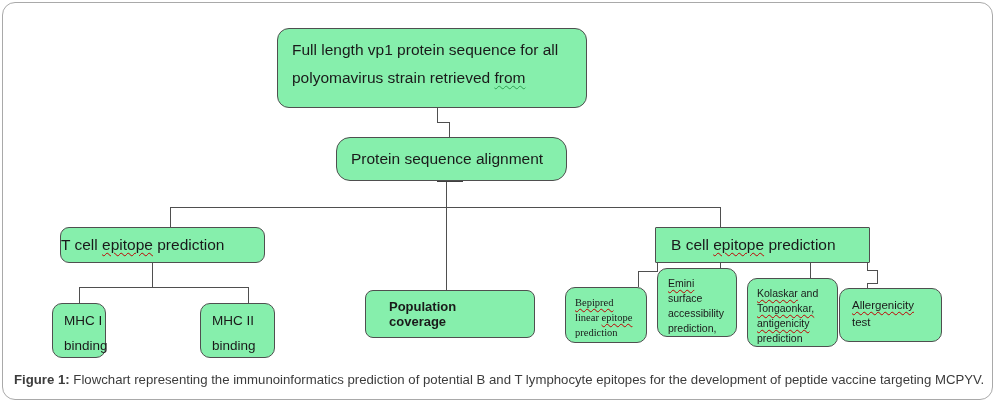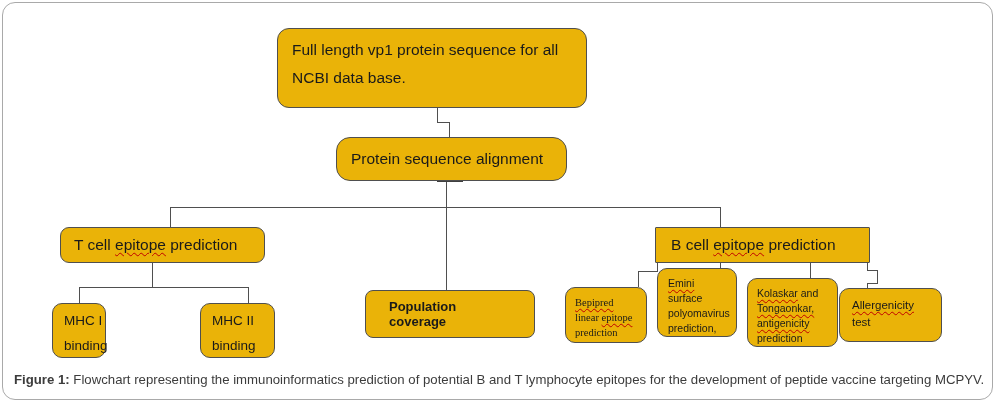--- a/index.html
+++ b/index.html
@@ -1,23 +1,23 @@
 <!DOCTYPE html>
 <html style="--box-border: #4f4f4f; --frame-border: #a9a9a9; --connector: #4f4f4f; --text: #1a1a1a; --caption-text: #3c3c3c; --spellcheck-red: #c00000; --grammar-green: #2e9e4f;"><head>
 <meta charset="utf-8">
 <style>
   html,body{margin:0;padding:0;background:#fff;}
   body{width:995px;height:402px;position:relative;font-family:"Liberation Sans",sans-serif;color:var(--text,#1a1a1a);}
   .frame{position:absolute;left:2px;top:2px;width:989px;height:396px;border:1px solid var(--frame-border,#a9a9a9);border-radius:13px;background:#fff;}
   .connectors{position:absolute;left:0;top:0;width:995px;height:402px;pointer-events:none;}
   .connectors polyline,.connectors line{fill:none;stroke:var(--connector,#4f4f4f);stroke-width:1;}
-  .node{position:absolute;background:#eab308;border:1px solid var(--box-border,#4f4f4f);box-sizing:border-box;}
+  .node{position:absolute;background:#86efac;border:1px solid var(--box-border,#4f4f4f);box-sizing:border-box;}
   .n-source{left:277px;top:28px;width:310px;height:80px;border-radius:12px;padding:7px 14px;font-size:15.5px;line-height:28px;}
   .n-alignment{left:336px;top:137px;width:231px;height:44px;border-radius:14px;display:flex;align-items:center;padding-left:14px;font-size:15.5px;}
-  .n-tcell{left:60px;top:227px;width:205px;height:36px;border-radius:9px;display:flex;align-items:center;padding-left:13px;font-size:15.5px;}
+  .n-tcell{left:60px;top:227px;width:205px;height:36px;border-radius:9px;display:flex;align-items:center;font-size:15.5px;}
   .n-bcell{left:655px;top:227px;width:215px;height:36px;border-radius:1px;display:flex;align-items:center;padding-left:15px;font-size:15.5px;}
   .n-population{left:365px;top:290px;width:170px;height:48px;border-radius:8px;padding:8px 23px;font-size:13px;font-weight:bold;}
   .n-mhc1{left:52px;top:303px;width:54px;height:55px;border-radius:10px;padding:4px 0 0 11px;font-size:13.5px;line-height:25px;}
   .n-mhc2{left:200px;top:303px;width:75px;height:55px;border-radius:10px;padding:4px 0 0 11px;font-size:13.5px;line-height:25px;}
   .n-bepipred{left:565px;top:287px;width:82px;height:56px;border-radius:10px;padding:7px 0 0 9px;font-size:10.5px;line-height:15px;font-family:Liberation Serif, serif;}
   .n-emini{left:657px;top:268px;width:80px;height:69px;border-radius:10px;padding:7px 0 0 10px;font-size:10.5px;line-height:15px;}
   .n-kolaskar{left:747px;top:278px;width:91px;height:69px;border-radius:10px;padding:7px 0 0 9px;font-size:10.5px;line-height:15px;}
   .n-allergenicity{left:839px;top:288px;width:103px;height:54px;border-radius:10px;padding:8px 0 0 12px;font-size:11.5px;line-height:17px;}
   .wavy-red{text-decoration:underline;text-decoration-style:wavy;text-decoration-color:var(--spellcheck-red,#c00000);text-decoration-thickness:1px;text-underline-offset:2px;}
   .wavy-green{text-decoration:underline;text-decoration-style:wavy;text-decoration-color:var(--grammar-green,#2e9e4f);text-decoration-thickness:1px;text-underline-offset:2px;}
@@ -38,21 +38,21 @@
   <polyline points="79,303 79,287 248,287 248,303"></polyline>
   <polyline points="657,263 657,271 638,271 638,287"></polyline>
   <polyline points="720,263 720,276 713,276 713,283"></polyline>
   <polyline points="810,263 810,278"></polyline>
   <polyline points="867,263 867,270 877,270 877,283 867,283 867,288"></polyline>
 </svg>
 <div class="tick"></div>
 
 <div class="node n-source">
   <div><span>Full length vp1 protein sequence for all</span></div>
-  <div><span>NCBI data base.</span></div>
+  <div><span>polyomavirus strain retrieved</span> <span class="wavy-green">from</span></div>
 </div>
 
 <div class="node n-alignment">
   <span>Protein sequence alignment</span>
 </div>
 
 <div class="node n-tcell">
   <span><span>T cell</span> <span class="wavy-red">epitope</span> <span>prediction</span></span>
 </div>
 
@@ -76,21 +76,21 @@
 
 <div class="node n-bepipred">
   <div><span class="wavy-red">Bepipred</span></div>
   <div><span>linear</span> <span class="wavy-red">epitope</span></div>
   <div><span>prediction</span></div>
 </div>
 
 <div class="node n-emini">
   <div><span class="wavy-red">Emini</span></div>
   <div><span>surface</span></div>
-  <div><span>polyomavirus</span></div>
+  <div><span>accessibility</span></div>
   <div><span>prediction,</span></div>
 </div>
 
 <div class="node n-kolaskar">
   <div><span class="wavy-red">Kolaskar</span> <span>and</span></div>
   <div><span class="wavy-red">Tongaonkar,</span></div>
   <div><span class="wavy-red">antigenicity</span></div>
   <div><span>prediction</span></div>
 </div>
 

